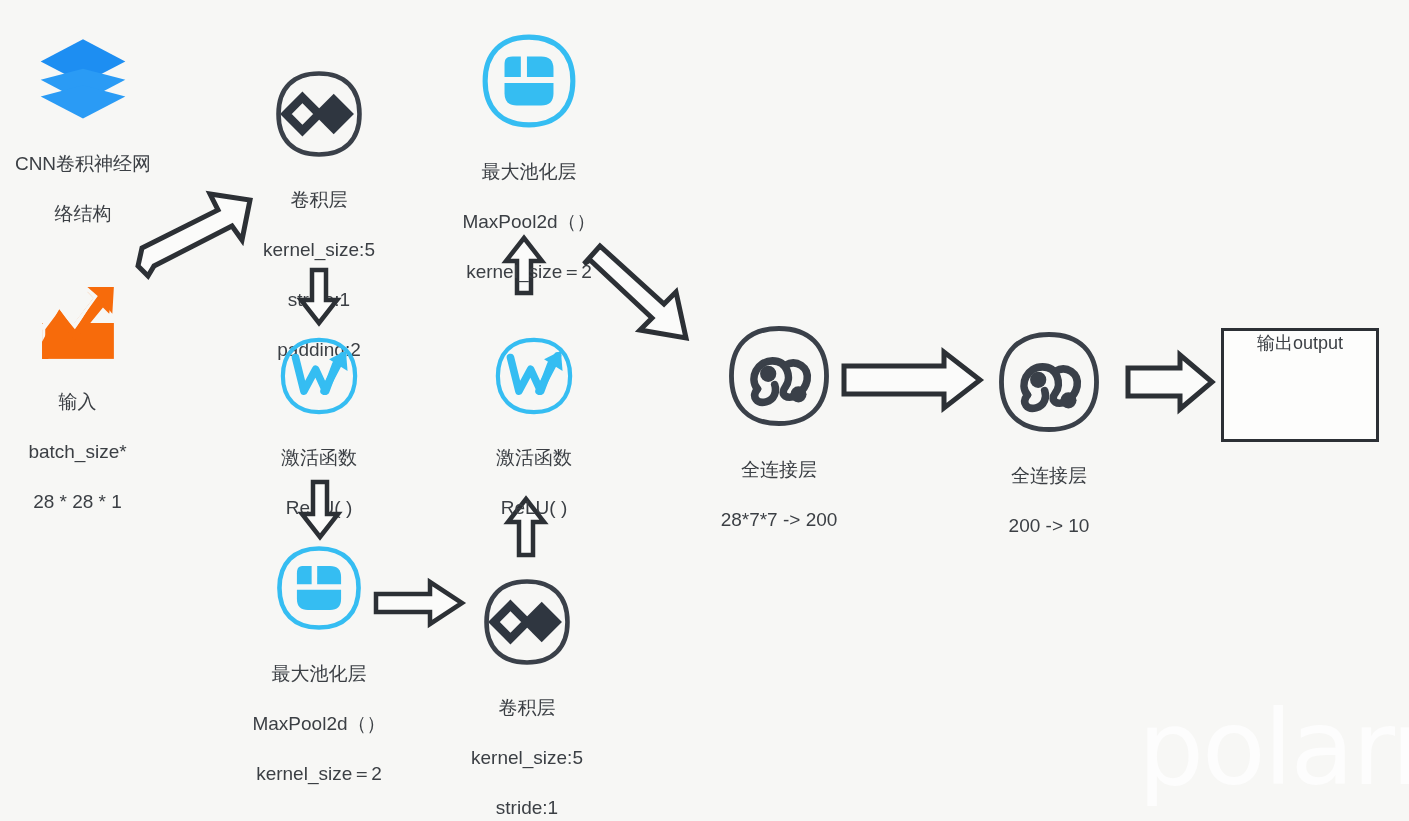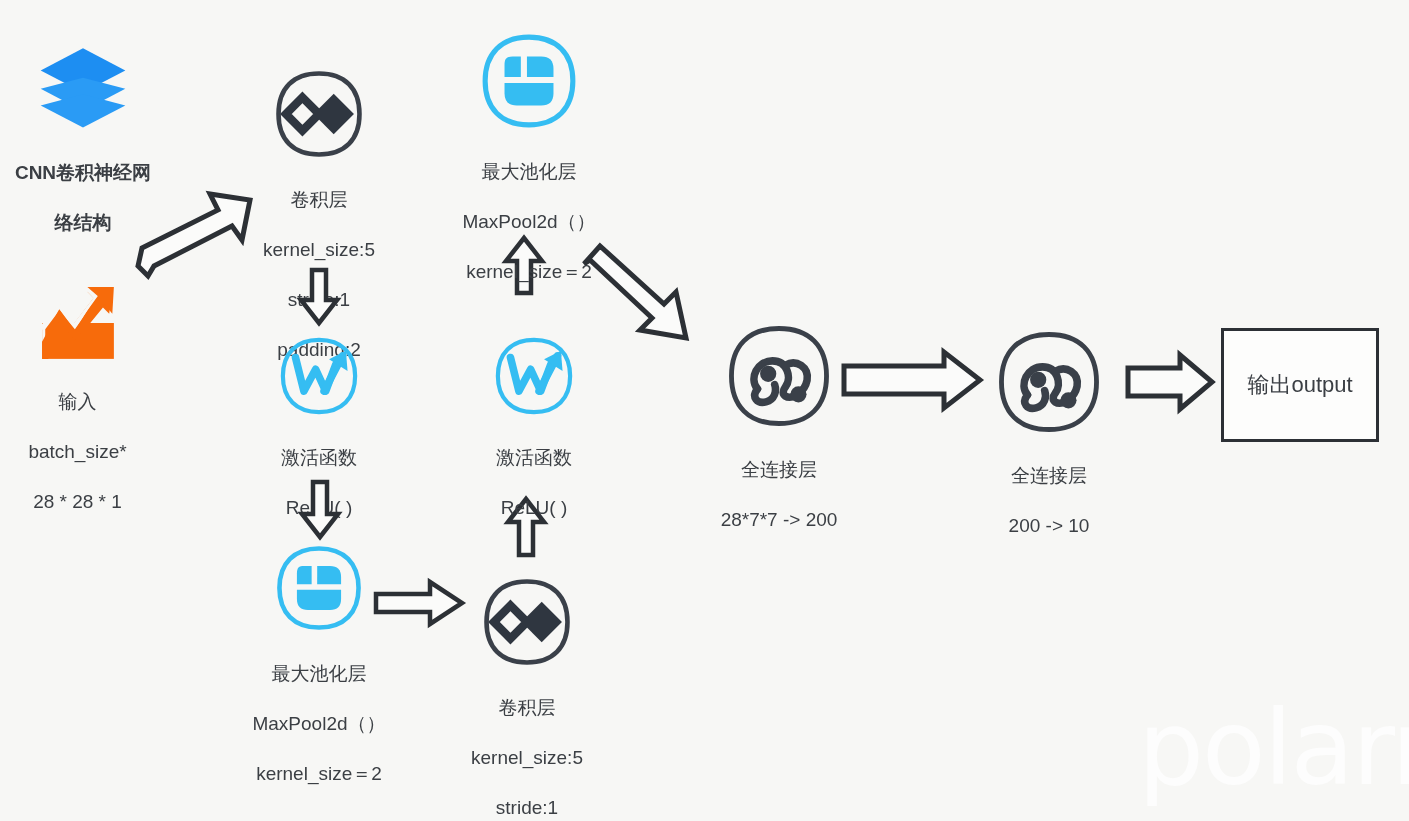--- a/index.html
+++ b/index.html
@@ -21,40 +21,40 @@
     white-space:pre-line;
     margin-top:2px;
     letter-spacing:0px;
   }
   .caption .cn{display:block;}
   .arrow{position:absolute;}
   .box-out{
     position:absolute;
     background:#fdfdfc;
     border:3px solid #2c3035;
-    display:flex;align-items:center;justify-content:center;
-    color:#3b3f44;font-size:22px;
+    display:flex;align-items:flex-start;justify-content:center;
+    color:#3b3f44;font-size:18px;
   }
   .watermark{
     position:absolute;
     color:#fdfdfd;
     font-size:104px;
     letter-spacing:-2px;
     line-height:1;
     font-family:"DejaVu Sans",sans-serif;
     user-select:none;
   }
   svg{display:block;overflow:visible;}
 </style>
 </head>
 <body>
 
 <div id="canvas">
 
-  <div class="node" style="left:8px;top:41px;width:150px;font-weight:bold;">
+  <div class="node" style="left:8px;top:32px;width:150px;">
     <div class="icon-wrap">
       <svg width="92" height="92" viewBox="0 0 100 100">
         <polygon points="50,8 96,32 50,56 4,32" fill="#1d8ef2"></polygon>
         <polygon points="50,40 96,52 50,76 4,52" fill="#2a9bf5"></polygon>
         <polygon points="50,58 96,70 50,94 4,70" fill="#2a9bf5"></polygon>
       </svg>
     </div>
     <div class="caption">
       <span class="cn">CNN卷积神经网</span>
       <span class="cn">络结构</span>

